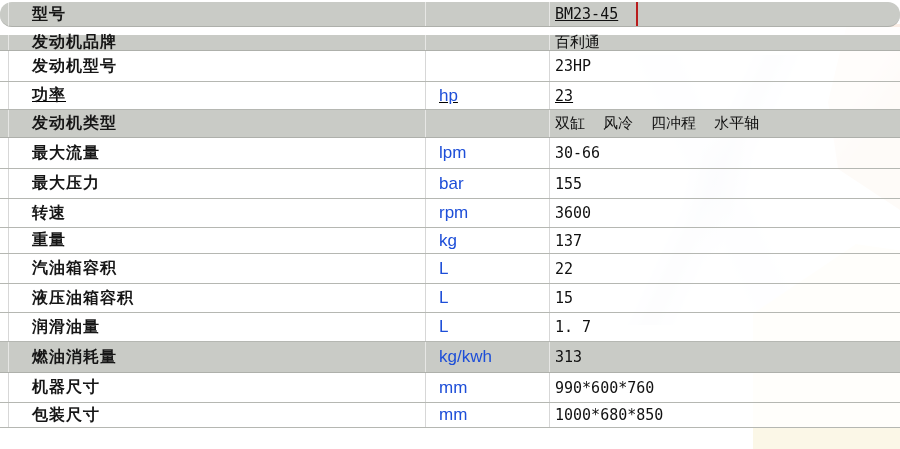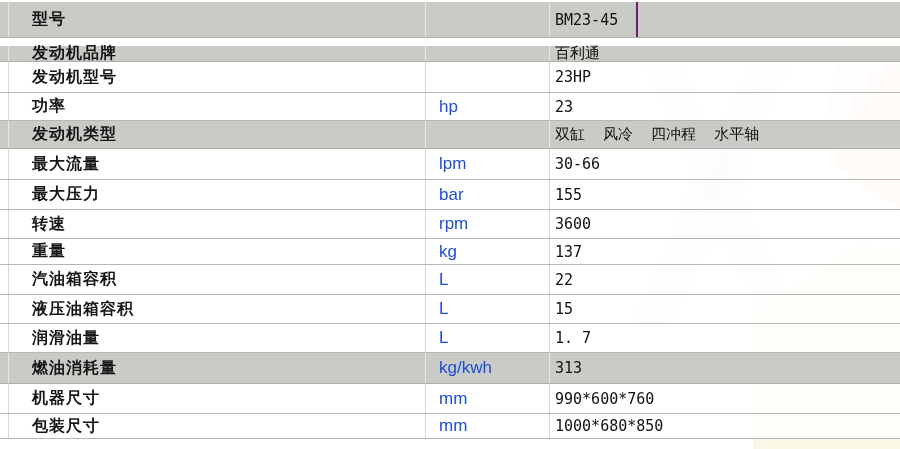--- a/index.html
+++ b/index.html
@@ -57,36 +57,36 @@
     font-family:"DejaVu Sans Mono","DejaVu Sans",monospace;
     white-space:pre;
   }
   .row.shaded .gutter,
   .row.shaded .label-cell,
   .row.shaded .unit-cell { border-right-color:rgba(255,255,255,0.55); }
 
   
   .val-txt.divided {
     align-self:stretch; display:flex; align-items:center;
-    width:81px; border-right:2px solid #701a75;
+    width:81px; border-right:2px solid #b91c1c;text-decoration:underline;
   }
 </style>
 </head>
 <body>
 
 <div class="stage">
 
   <div class="bg-layer">
     <div class="bg-streaks"></div>
     <div class="bg-peach"></div>
     <div class="bg-cream"></div>
   </div>
 
   <div class="spec-table" id="specTable">
-      <div class="row shaded" style="height: 36px;">
+      <div class="row shaded" style="height: 25px; border-radius: 12px;">
     <div class="cell gutter"></div>
     <div class="cell label-cell">
       <span class="label-txt">型号</span>
     </div>
     <div class="cell unit-cell">
       <span class="unit-txt"></span>
     </div>
     <div class="cell value-cell">
       <span class="val-txt divided">BM23-45</span>
     </div>
@@ -109,21 +109,21 @@
     <div class="cell label-cell">
       <span class="label-txt">发动机型号</span>
     </div>
     <div class="cell unit-cell">
       <span class="unit-txt"></span>
     </div>
     <div class="cell value-cell">
       <span class="val-txt">23HP</span>
     </div>
   </div>
-      <div class="row" style="height: 28px;">
+      <div class="row" style="height: 28px; text-decoration: underline;">
     <div class="cell gutter"></div>
     <div class="cell label-cell">
       <span class="label-txt">功率</span>
     </div>
     <div class="cell unit-cell">
       <span class="unit-txt">hp</span>
     </div>
     <div class="cell value-cell">
       <span class="val-txt">23</span>
     </div>

